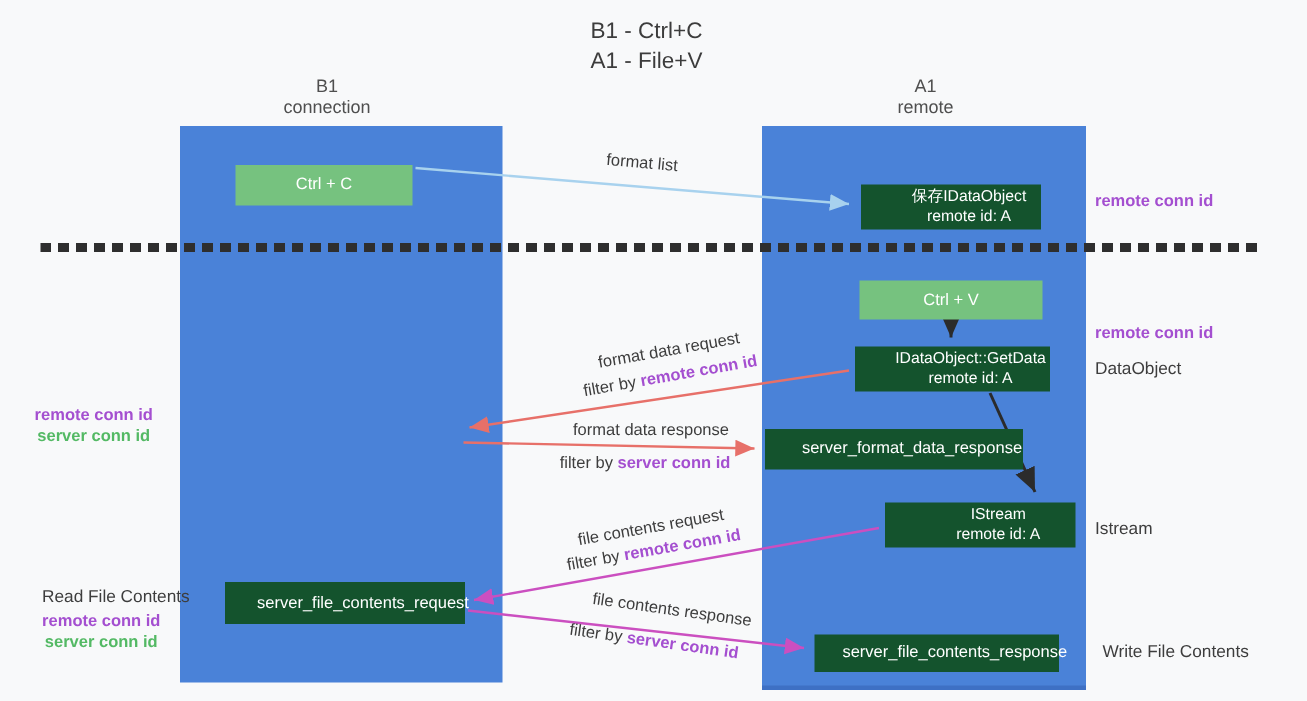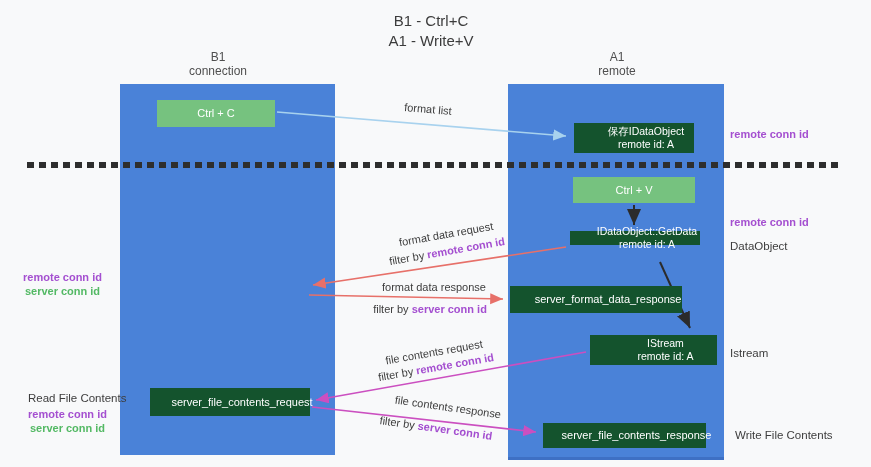--- a/index.html
+++ b/index.html
@@ -22,21 +22,21 @@
   .lifeline{
     background:#4a82d8;
   }
   .lifeline.right{border-bottom:3px solid #3e70c4;}
   .box{
     display:flex;align-items:center;justify-content:center;flex-direction:column;
     color:#ffffff;font-size:11px;line-height:13px;text-align:center;
     box-sizing:border-box;
   }
   .box.orange{background:#14532d;padding-left:24px;}
-  .box.green{background:#76c27f;}
+  .box.green{background:#76c27f;margin-top:10px;}
   .dashed-line{
     left:27px;top:157px;width:812px;height:6px;
     background:repeating-linear-gradient(to right,#2e2e2e 0 7px,transparent 7px 12px);
   }
   .arrow-label{
     font-size:11px;white-space:nowrap;color:#3d3d3d;
     transform-origin:center center;
   }
   .centered{transform:translate(-50%,-50%);}
   .rot-m10{transform:translate(-50%,-50%) rotate(-10deg);}
@@ -49,21 +49,21 @@
   .left-ids{width:95px;text-align:center;font-size:11px;line-height:14px;}
   svg{position:absolute;left:0;top:0;overflow:visible;}
 </style>
 </head>
 <body>
 
 <div class="stage">
 
   <div class="abs title">
     <div>B1 - Ctrl+C</div>
-    <div>A1 - Write+V</div>
+    <div>A1 - File+V</div>
   </div>
 
   <div class="abs col-header" style="left:158px;top:45px;">
     <div>B1</div>
     <div>connection</div>
   </div>
   <div class="abs col-header" style="left:557px;top:45px;">
     <div>A1</div>
     <div>remote</div>
   </div>
@@ -103,21 +103,21 @@
 
   <div class="abs box orange" style="left:574px;top:118px;width:120px;height:30px;font-size:10.5px;">
     <div>保存IDataObject</div>
     <div>remote id: A</div>
   </div>
 
   <div class="abs box green" style="left:573px;top:172px;width:122px;height:26px;">
     <div>Ctrl + V</div>
   </div>
 
-  <div class="abs box orange" style="left:570px;top:226px;width:130px;height:14px;font-size:10.5px;">
+  <div class="abs box orange" style="left:570px;top:226px;width:130px;height:30px;font-size:10.5px;">
     <div>IDataObject::GetData</div>
     <div>remote id: A</div>
   </div>
 
 
   <div class="abs box orange" style="left:510px;top:281px;width:172px;height:27px;">
     <div>server_format_data_response</div>
   </div>
 
   <div class="abs box orange" style="left:590px;top:330px;width:127px;height:30px;font-size:10.5px;">

